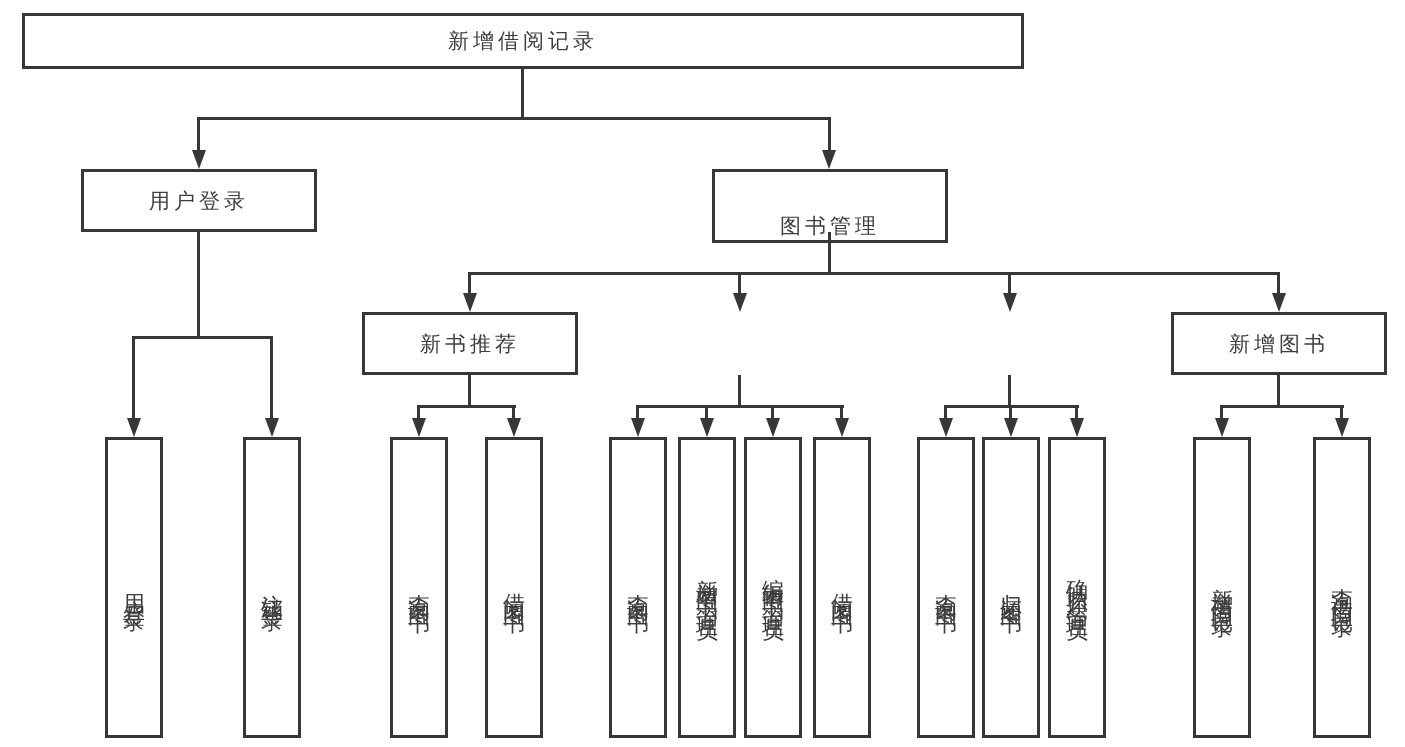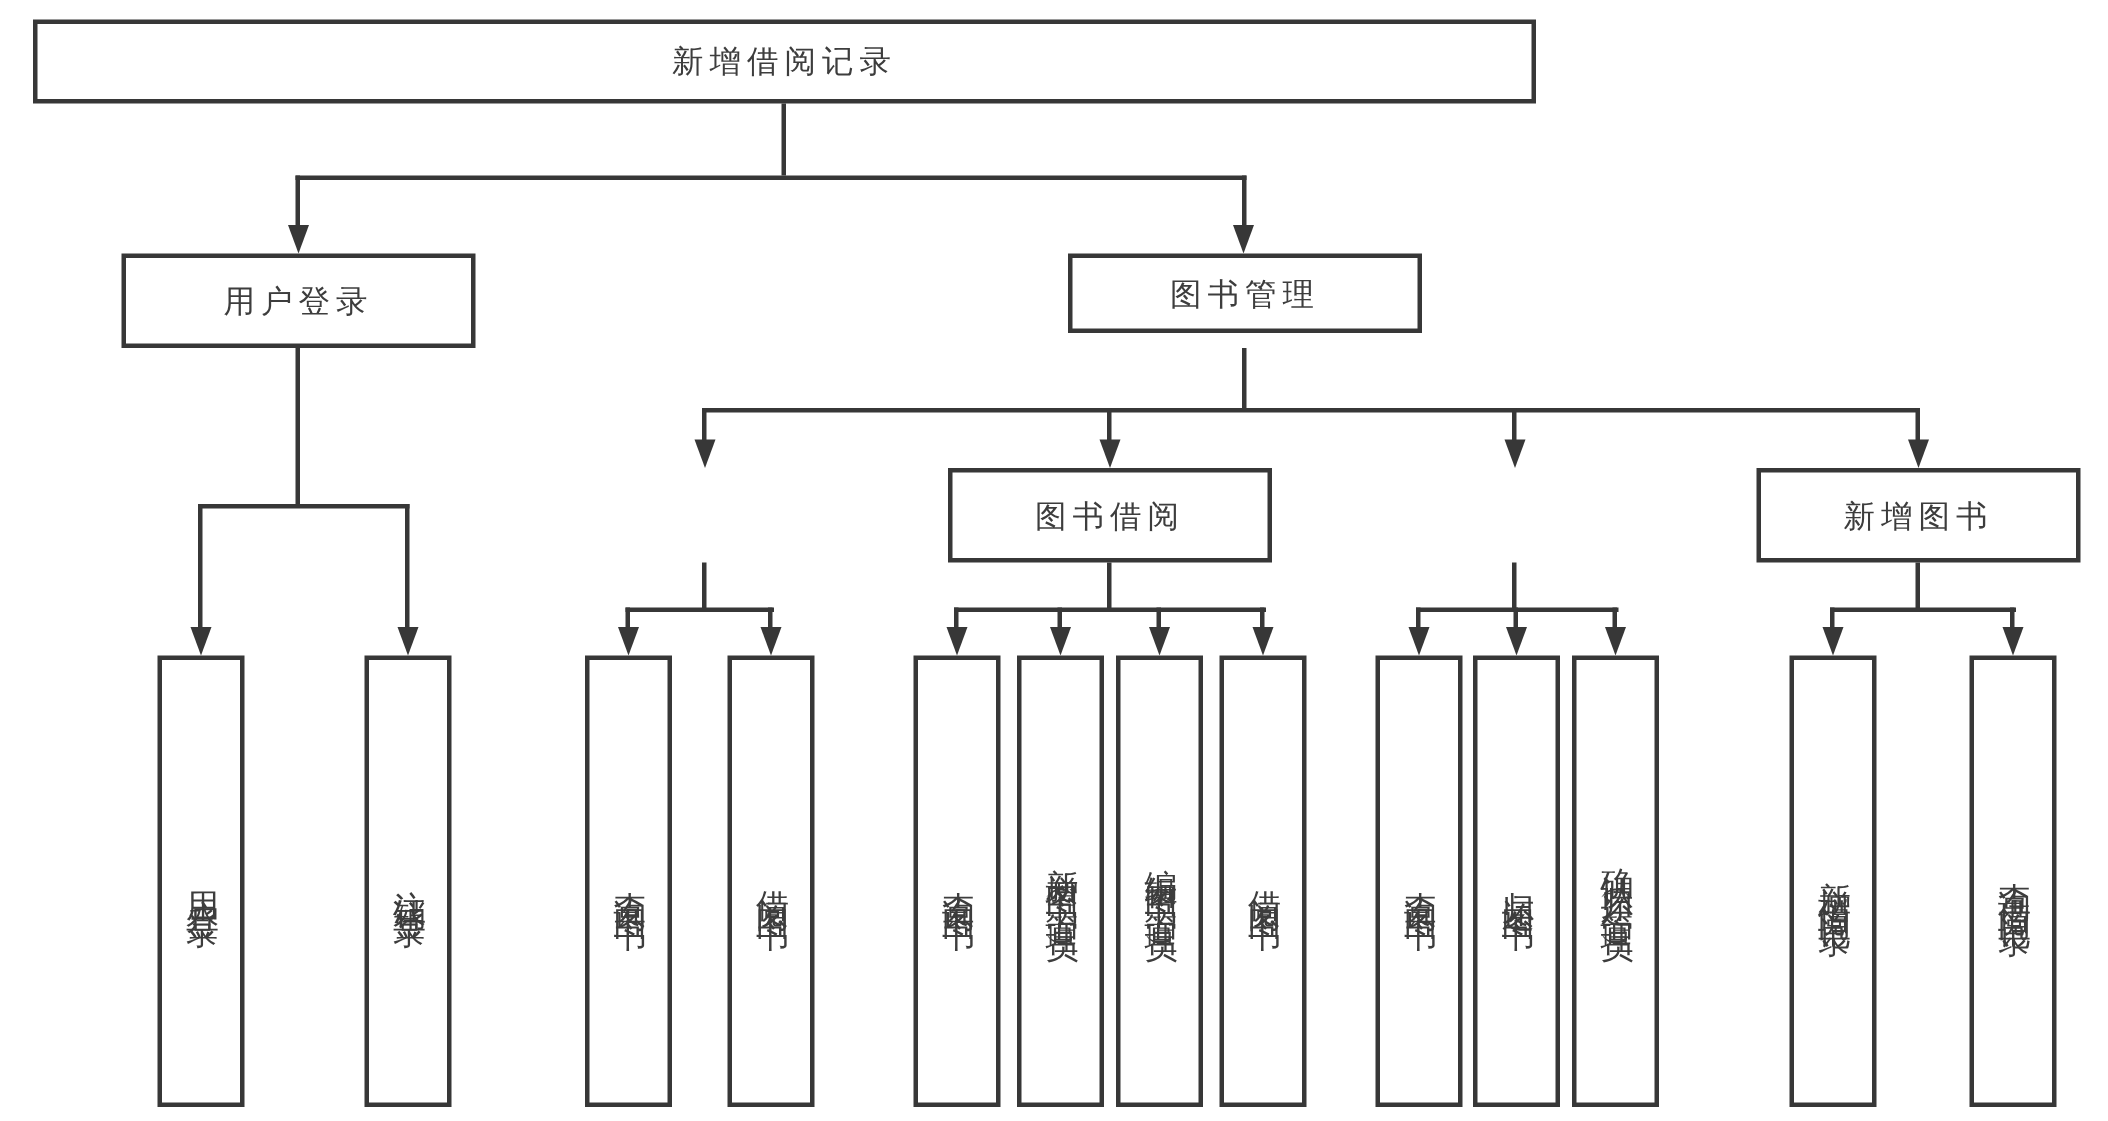--- a/index.html
+++ b/index.html
@@ -45,21 +45,21 @@
   .vnode .vt {
     display: inline-block;
     writing-mode: vertical-rl;
     text-orientation: mixed;
     font-size: 22px;
     letter-spacing: 6px;
     line-height: 1;
   }
   #n-root          { left: 22px;   top: 13px;  width: 1002px; height: 56px; }
   #n-user          { left: 81px;   top: 169px; width: 236px;  height: 63px; }
-  #n-mgmt          { left: 712px;  top: 169px; width: 236px;  height: 53px; }
+  #n-mgmt          { left: 712px;  top: 169px; width: 236px;  height: 74px; align-items: flex-end; }
   #n-newbook      { left: 362px;  top: 312px; width: 216px;  height: 63px; }
   #n-bookborrow   { left: 632px;  top: 312px; width: 216px;  height: 63px; }
   #n-currentborrow{ left: 901px;  top: 312px; width: 216px;  height: 63px; }
   #n-borrowrec    { left: 1171px; top: 312px; width: 216px;  height: 63px; }
   #n-login      { left: 105px; }
   #n-logout     { left: 243px; }
   #n-nb-query   { left: 390px; }
   #n-nb-borrow  { left: 485px; }
   #n-bb-query   { left: 609px; }
   #n-bb-add     { left: 678px; }
@@ -103,22 +103,22 @@
     <span>新增借阅记录</span>
   </div>
 
   <div class="hnode" id="n-user">
     <span>用户登录</span>
   </div>
   <div class="hnode" id="n-mgmt">
     <span>图书管理</span>
   </div>
 
-  <div class="hnode" id="n-bookborrow">
-    <span>图书借阅</span>
+  <div class="hnode" id="n-newbook">
+    <span>新书推荐</span>
   </div>
   <div class="hnode" id="n-borrowrec">
     <span>新增图书</span>
   </div>
 
   <div class="vnode" id="n-login">
     <span class="vt">用户登录</span>
   </div>
   <div class="vnode" id="n-logout">
     <span class="vt">注销登录</span>

